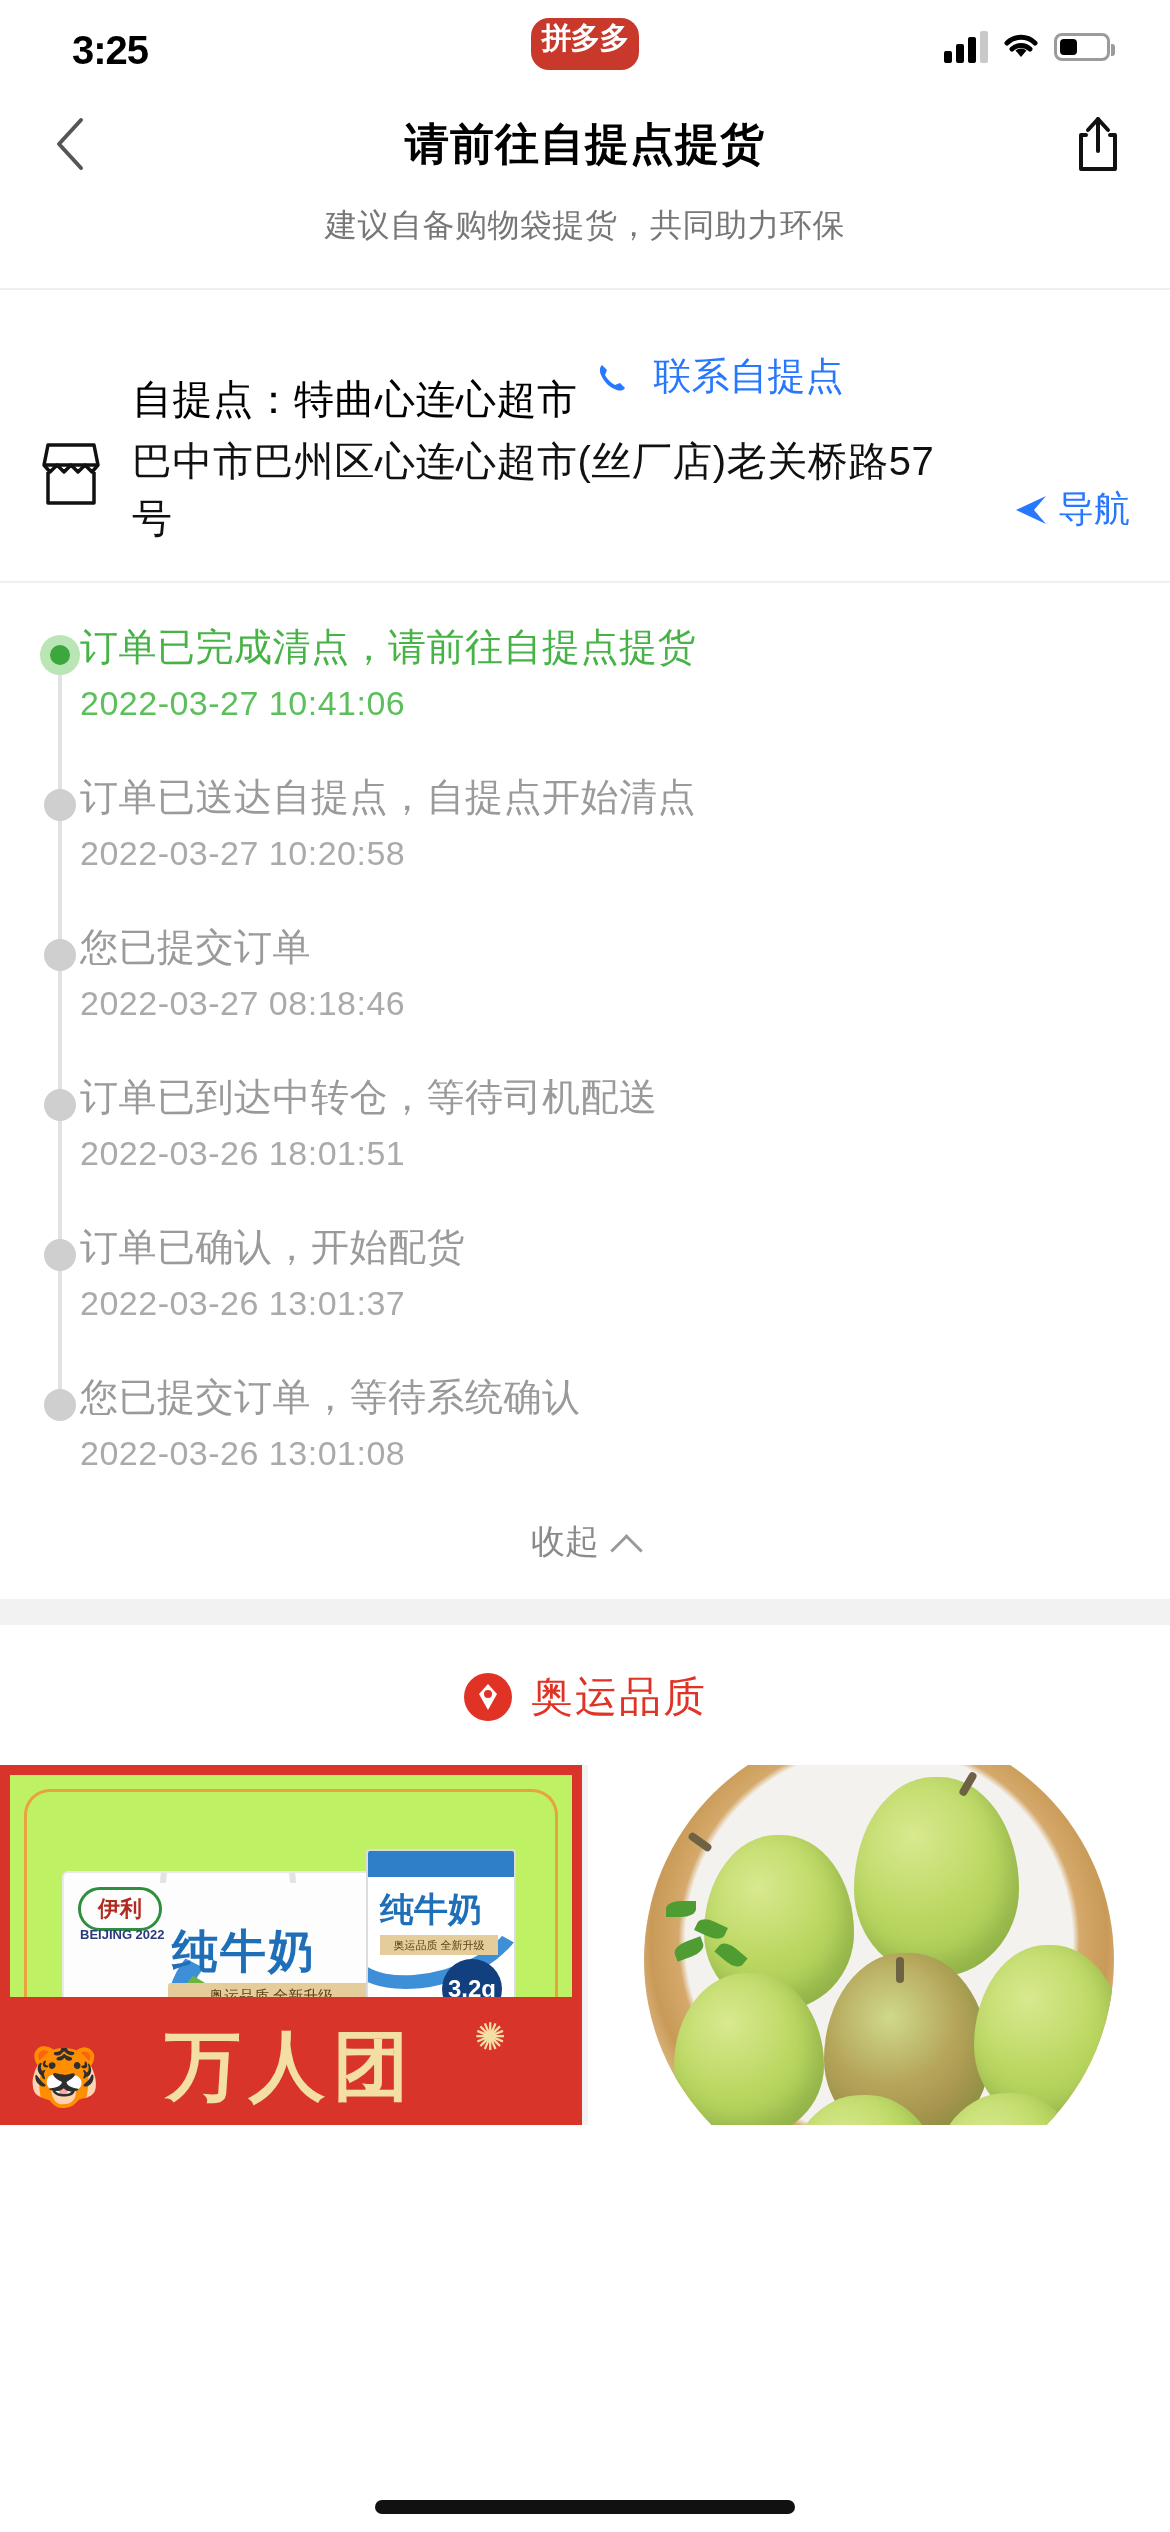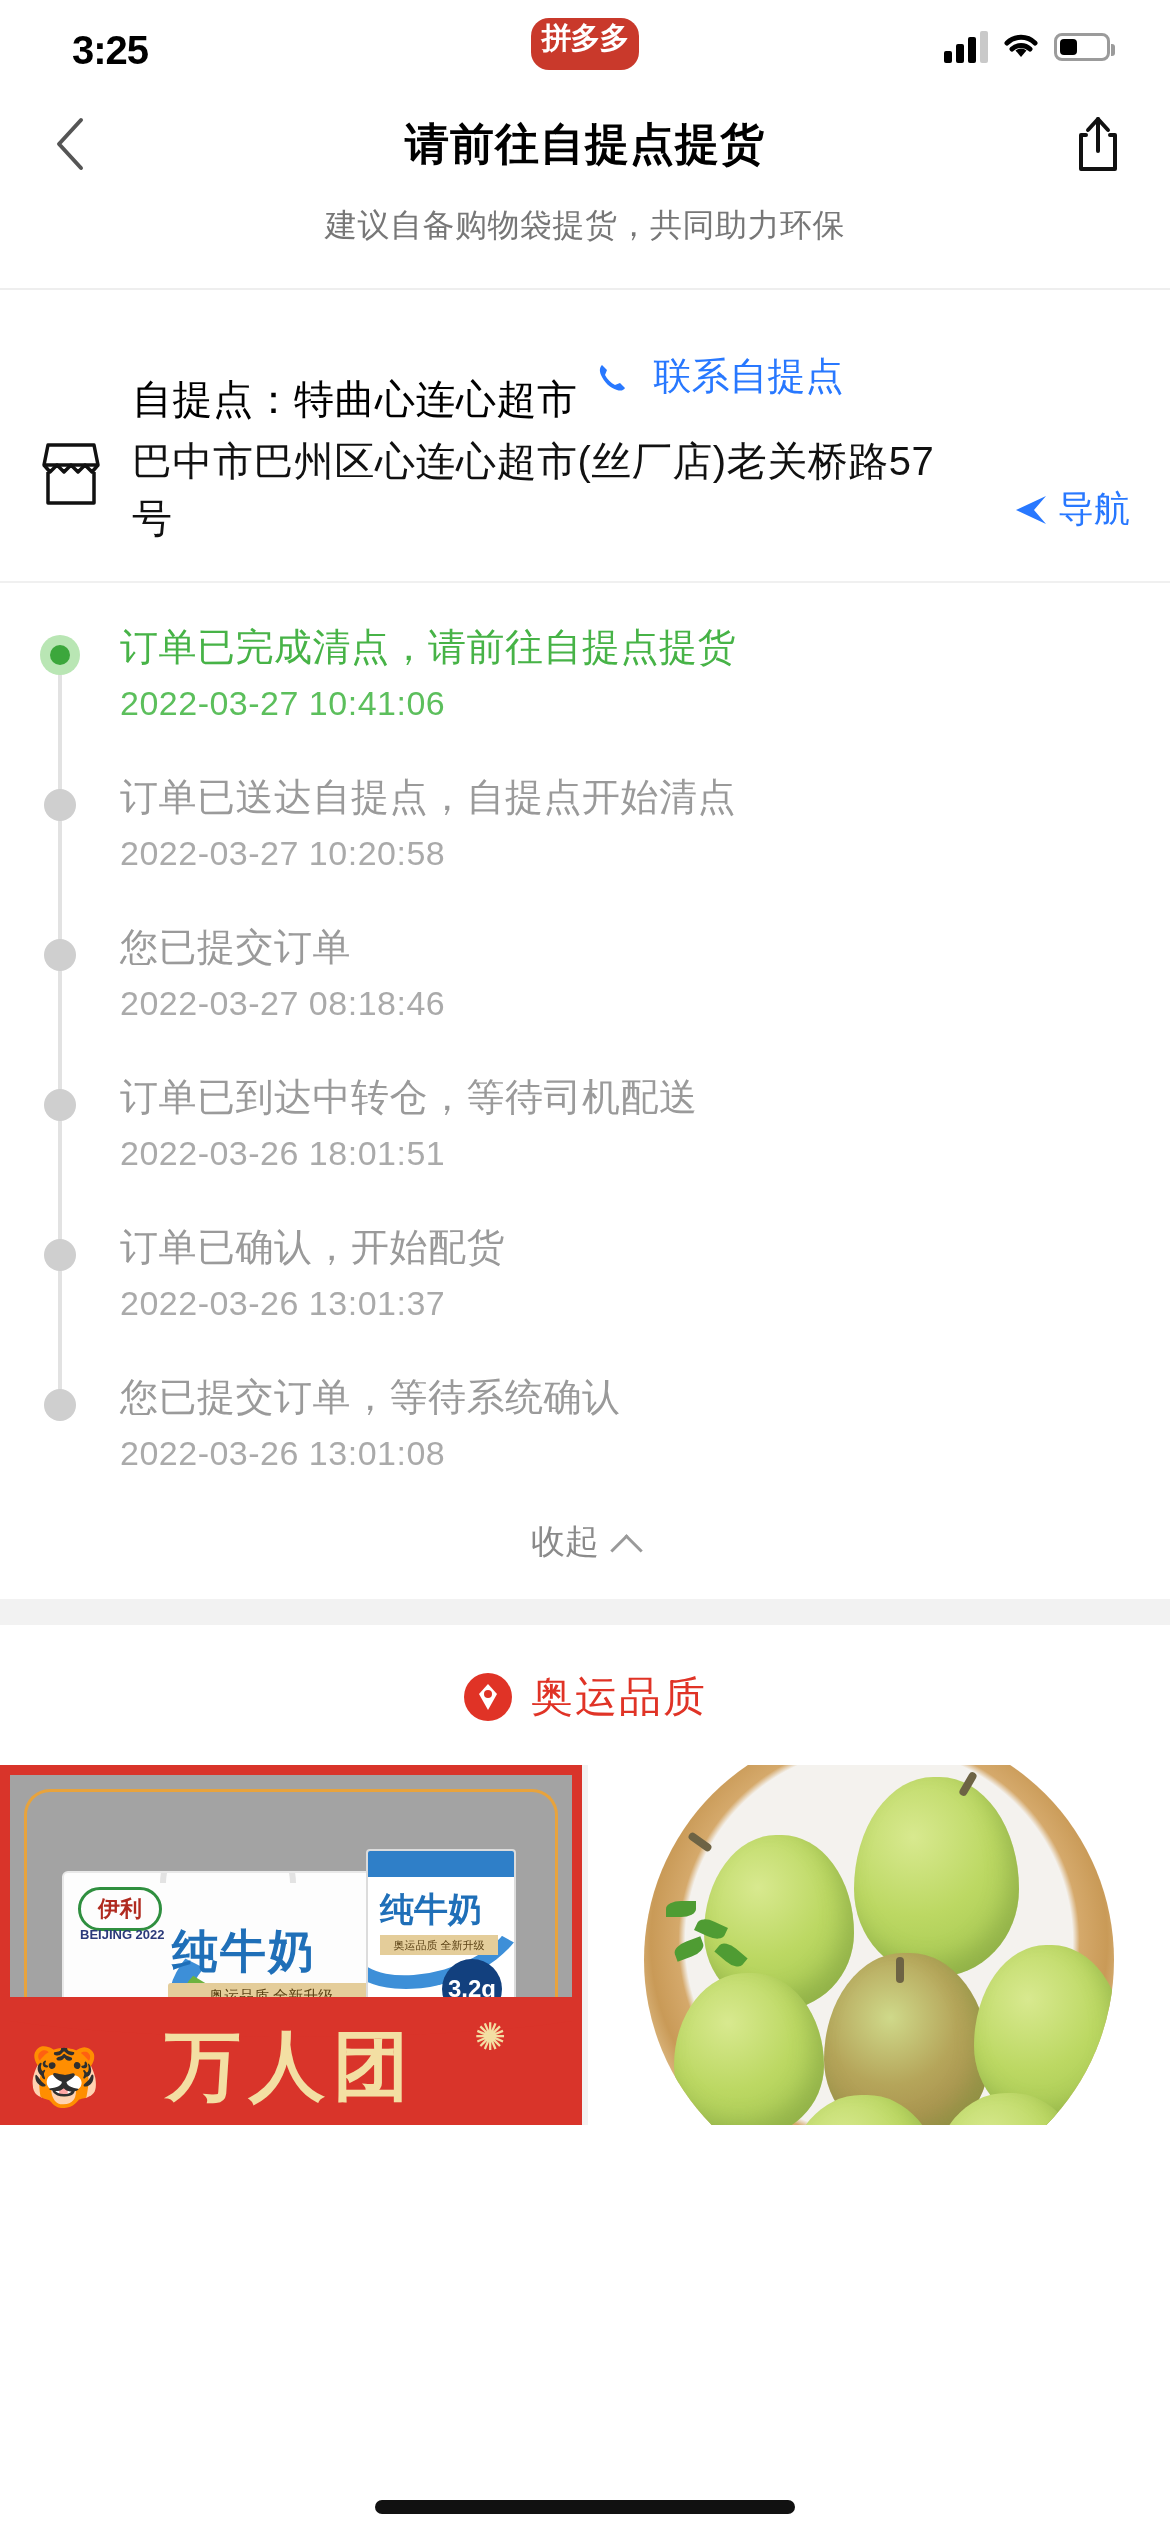--- a/index.html
+++ b/index.html
@@ -101,21 +101,21 @@
   .nav-link{
     position:absolute; right:0; top:52px;
     display:flex; align-items:center; gap:8px;
     font-size:36px; color:#2878ff;
   }
 
   
   .timeline{ position:relative; padding:42px 0 0 0; }
   .tl-list{ position:relative; padding-left:0; }
   .tl-item{
-    position:relative; padding-left:120px; padding-right:40px;
+    position:relative; padding-left:80px; padding-right:40px;
     min-height:150px;
   }
   .tl-item:last-of-type{ min-height:120px; }
   .dot-col{
     position:absolute; left:58px; top:0; bottom:0; width:4px;
   }
   .tl-line{
     position:absolute; left:0; top:30px; bottom:-20px;
     width:4px; background:#e2e2e2;
   }
@@ -163,21 +163,21 @@
   .promo-title{
     font-size:42px; color:#e03326; letter-spacing:2px;
   }
 
   .cards{ display:flex; gap:6px; background:#f2f2f2; }
   .card{ width:582px; height:360px; overflow:hidden; position:relative; background:#fff; }
 
   
   .milk{
     position:absolute; inset:0;
-    background:#a3a3a3;
+    background:#bef264;
     border:10px solid #d9342a;
   }
   .milk-inner{
     position:absolute; left:14px; right:14px; top:14px; bottom:0;
     border:3px solid #e8a33c; border-bottom:none;
     border-radius:26px 26px 0 0;
   }
   .carton{
     position:absolute; left:52px; top:96px; width:330px; height:168px;
     background:#fdfdfd; border:2px solid #e9e9e9; border-radius:6px;

